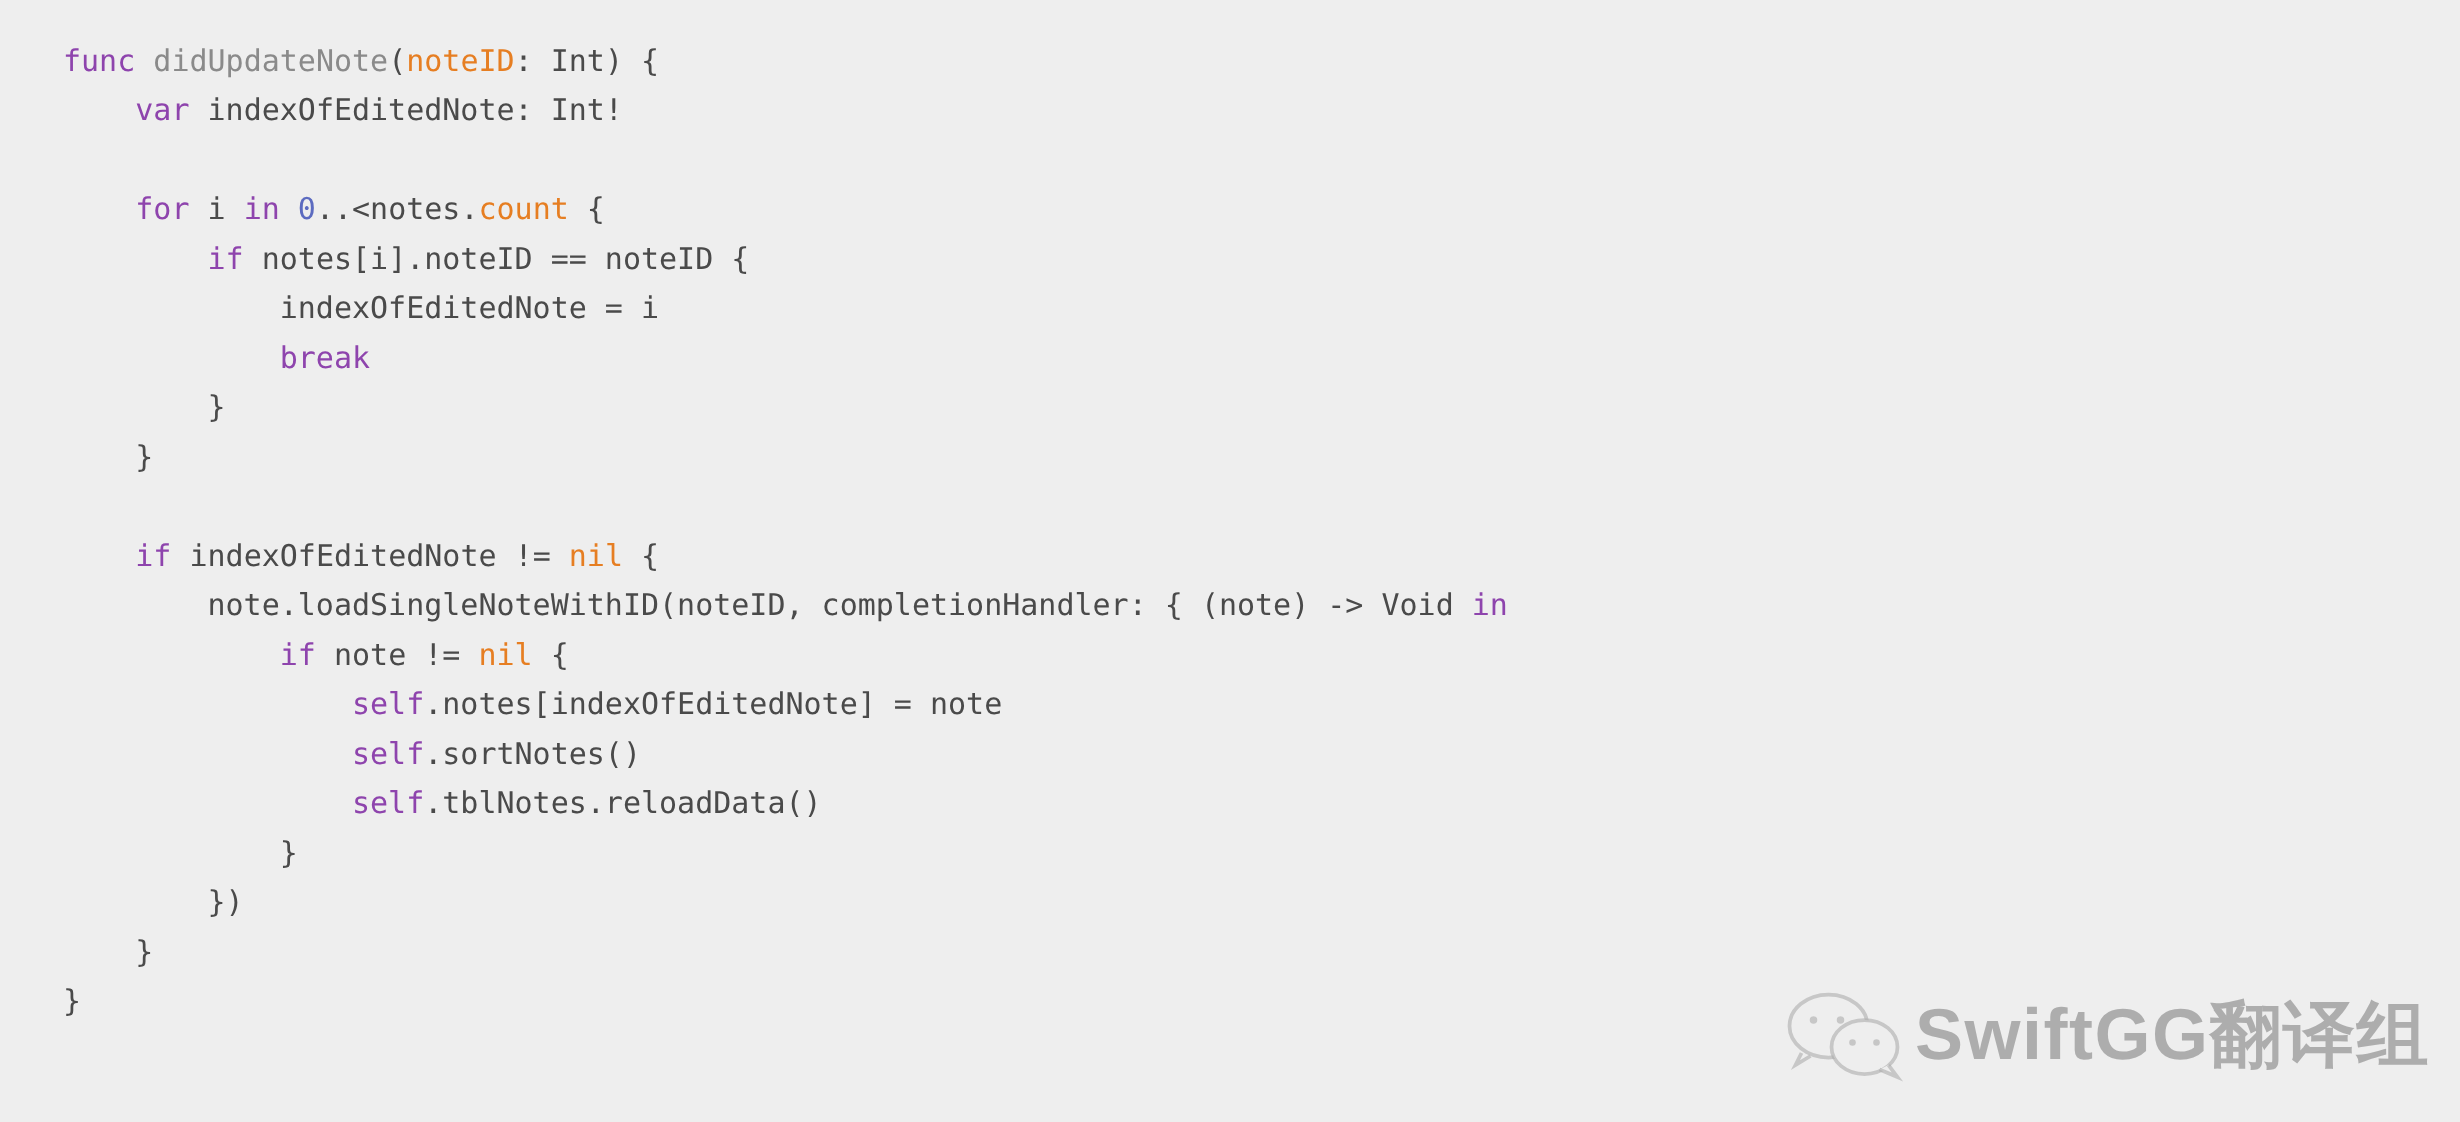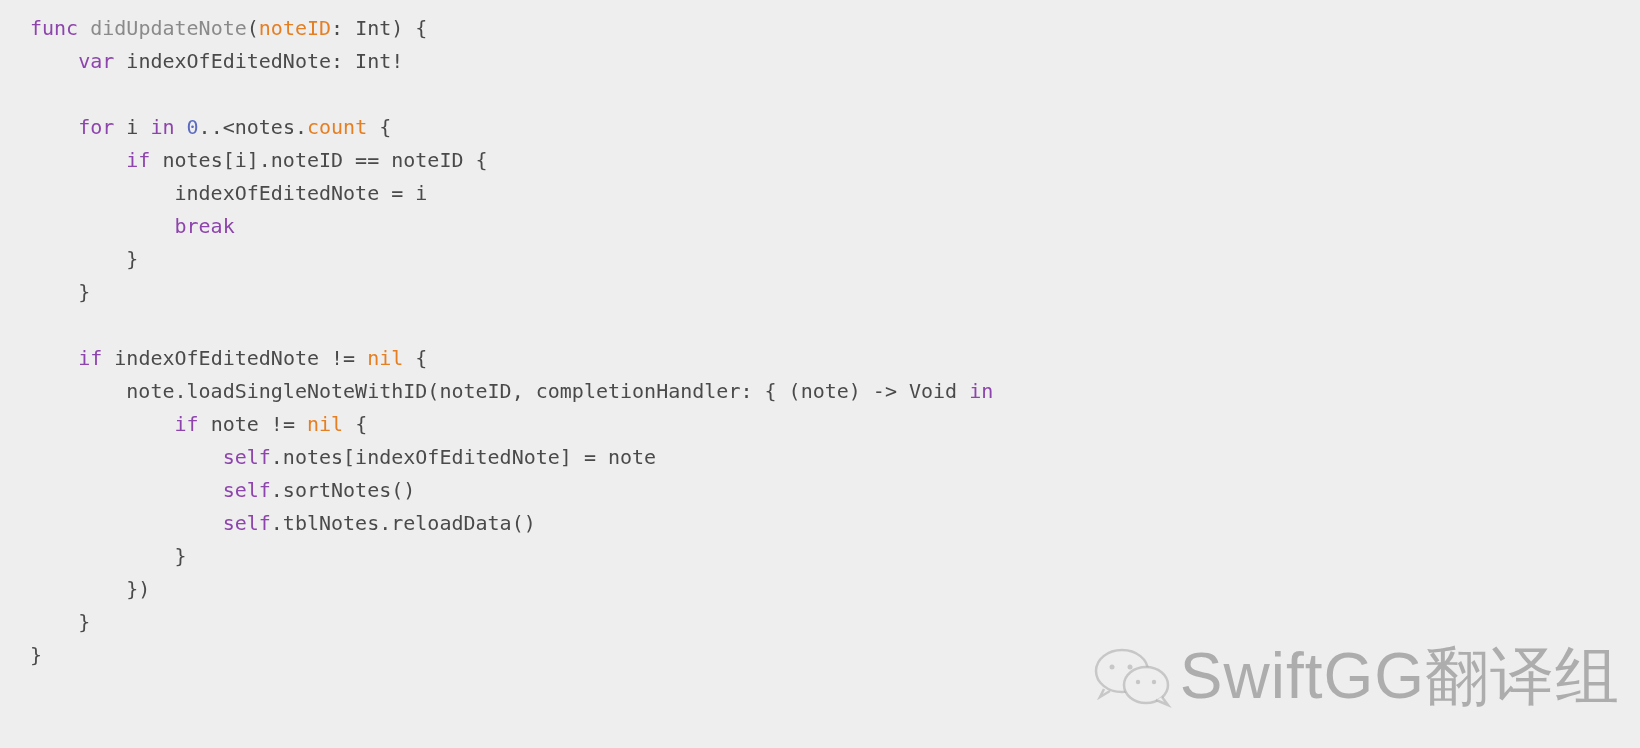--- a/index.html
+++ b/index.html
@@ -8,41 +8,41 @@
     background: #eeeeee;
     font-family: Menlo, Consolas, "DejaVu Sans Mono", monospace;
     font-size: 20px;
     line-height: 1.65;
     position: relative;
     width: 1640px;
     height: 748px;
     overflow: hidden;
   }
   pre {
-    margin: 0;
+    margin: 12px;
     padding: 12px 30px;
     white-space: pre;
   }
   .kw   { color: #8e44ad; }   
   .fn   { color: #8a8a8a; }   
   .par  { color: #e67e22; }   
   .num  { color: #5c6bc0; }   
   .lit  { color: #e67e22; }   
   .txt  { color: #4a4a4a; }   
   .watermark {
     position: absolute;
     right: 20px;
     bottom: 18px;
     display: flex;
     align-items: center;
     gap: 8px;
     color: rgba(120,120,120,0.55);
     font-family: Arial, sans-serif;
-    font-size: 64px;
-    font-weight: 400;
+    font-size: 48px;
+    font-weight: 700;
     letter-spacing: 1px;
     pointer-events: none;
   }
   .watermark svg { opacity: 0.55; }
 </style>
 </head>
 <body>
 
 <pre><span class="txt"><span class="kw">func</span> <span class="fn">didUpdateNote</span><span>(</span><span class="par">noteID</span><span>: Int</span><span>)</span><span> {</span>
 <span>    </span><span class="kw">var</span><span> indexOfEditedNote: Int!</span>

